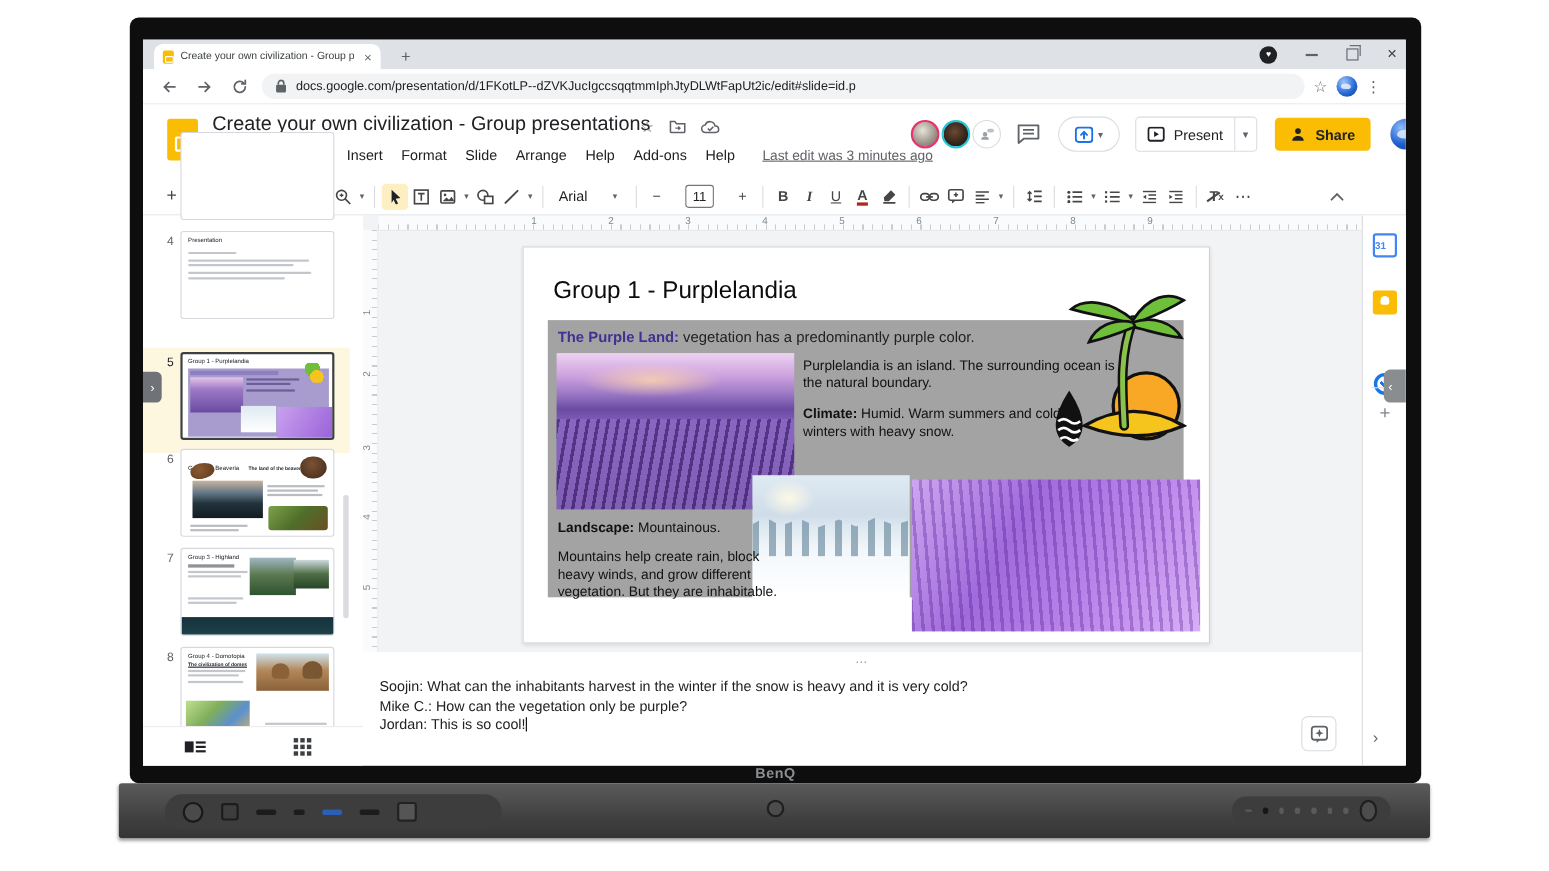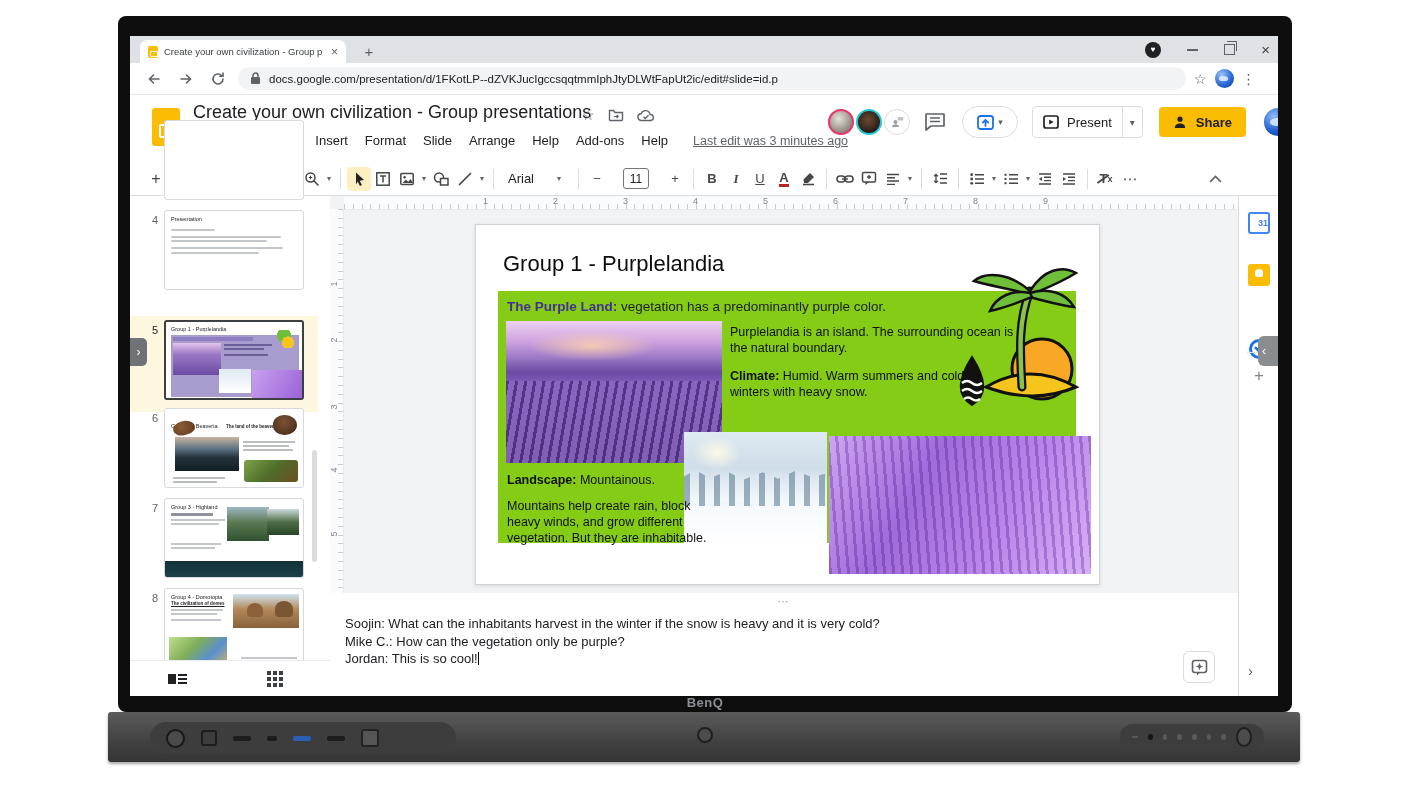--- a/index.html
+++ b/index.html
@@ -113,21 +113,21 @@
   .centercol{position:absolute;left:200px;top:0;width:908px;height:500px;}
   .canvas{position:absolute;left:0;top:0;width:908px;height:397px;background:#f1f3f4;overflow:hidden;}
   .hruler{position:absolute;left:14px;top:0;width:894px;height:13px;background:#fafbfc;border-bottom:1px solid #e7e9eb;
           background-image:repeating-linear-gradient(90deg,#c9cdd1 0 1px,transparent 1px 8.8px);background-size:100% 5px;background-position:0 8px;background-repeat:no-repeat;}
   .hnum{position:absolute;top:0px;font-size:9px;color:#80868b;}
   .vruler{position:absolute;left:0;top:13px;width:13px;height:384px;background:#fafbfc;border-right:1px solid #e7e9eb;
           background-image:repeating-linear-gradient(180deg,#c9cdd1 0 1px,transparent 1px 8.8px);background-size:5px 100%;background-position:8px 0;background-repeat:no-repeat;}
   .vnum{position:absolute;left:1px;font-size:9px;color:#80868b;transform:rotate(-90deg);}
   .slide{position:absolute;left:145px;top:28px;width:623px;height:359px;background:#fff;border:1px solid #cfd3d7;box-shadow:0 1px 4px rgba(0,0,0,.12);}
   .sl-title{position:absolute;left:27px;top:26px;font-size:22px;color:#0c0c0c;}
-  .purplebox{position:absolute;left:22px;top:66px;width:578px;height:252px;background:#84cc16;}
+  .purplebox{position:absolute;left:22px;top:66px;width:578px;height:252px;background:#a3a3a3;}
   .introline{position:absolute;left:9px;top:8px;font-size:13.5px;}
   .introline b{color:#433093;font-weight:700;}
   .ph-lavender{position:absolute;left:8px;top:30px;width:216px;height:142px;
       background:linear-gradient(180deg,#ecd2f0 0%,#cfa4e0 14%,#9c79c6 26%,#6a4ba2 36%,#7a58b4 42%,#6a4b9e 100%);}
   .ph-lavender:after{content:"";position:absolute;left:0;top:42%;width:100%;height:58%;
       background:repeating-linear-gradient(100deg,rgba(52,26,98,.55) 0 3px,rgba(156,118,208,.45) 3px 9px);}
   .ph-lavender:before{content:"";position:absolute;left:10%;top:6%;width:60%;height:22%;border-radius:50%;
       background:radial-gradient(ellipse,rgba(255,214,170,.8),rgba(214,150,220,0) 70%);}
   .rcol{position:absolute;left:232px;width:300px;font-size:12.5px;line-height:15.5px;color:#111;}
   .harvest{position:absolute;left:232px;top:118px;font-size:12px;color:#111;white-space:nowrap;}
@@ -149,21 +149,21 @@
   .notes{position:absolute;left:0;top:397px;width:908px;height:103px;background:#fff;}
   .ndots{position:absolute;left:0;right:0;top:2px;text-align:center;color:#9aa0a6;font-size:11px;letter-spacing:2px;}
   .ntext{position:absolute;left:15px;top:22px;font-size:13px;line-height:17.5px;color:#202124;}
   .tcursor{display:inline-block;width:1px;height:13px;background:#000;vertical-align:-2px;}
   .explore{position:absolute;left:853px;top:58px;width:30px;height:30px;border:1px solid #dadce0;border-radius:6px;background:#fff;
            display:flex;align-items:center;justify-content:center;}
   
   .sidepanel{position:absolute;left:1108px;top:0;width:40px;height:500px;background:#fff;border-left:1px solid #dadce0;}
   .spic{position:absolute;left:9px;width:22px;height:22px;}
   .cal{background:#fff;border:2px solid #4285f4;border-radius:3px;box-sizing:border-box;color:#4285f4;font-size:9px;font-weight:700;
-       display:flex;align-items:center;justify-content:flex-end;}
+       display:flex;align-items:center;justify-content:flex-start;}
   .keep{background:#fbbc04;border-radius:3px;position:relative;}
   .keep:after{content:"";position:absolute;left:7px;top:5px;width:8px;height:8px;background:#fff;border-radius:50% 50% 2px 2px;}
   .tasks{background:#fff;border-radius:50%;position:relative;}
   .tasks:before{content:"";position:absolute;inset:1px;border-radius:50%;border:3px solid #1a73e8;box-sizing:border-box;}
   .tasks:after{content:"";position:absolute;left:7px;top:5px;width:8px;height:5px;border-left:3px solid #1a73e8;border-bottom:3px solid #1a73e8;transform:rotate(-45deg);border-radius:1px;}
   .spdivider{position:absolute;left:8px;top:156px;width:24px;height:1px;background:#e0e0e0;}
   .spplus{position:absolute;left:8px;top:170px;width:24px;text-align:center;color:#80868b;font-size:17px;}
   .collapsetab{position:absolute;left:1128px;top:140px;width:24px;height:30px;background:#8a8d90;border-radius:6px 0 0 6px;
                display:flex;align-items:center;padding-left:4px;color:#fff;font-size:12px;}
   .spchev{position:absolute;left:9px;top:466px;color:#5f6368;font-size:15px;}

